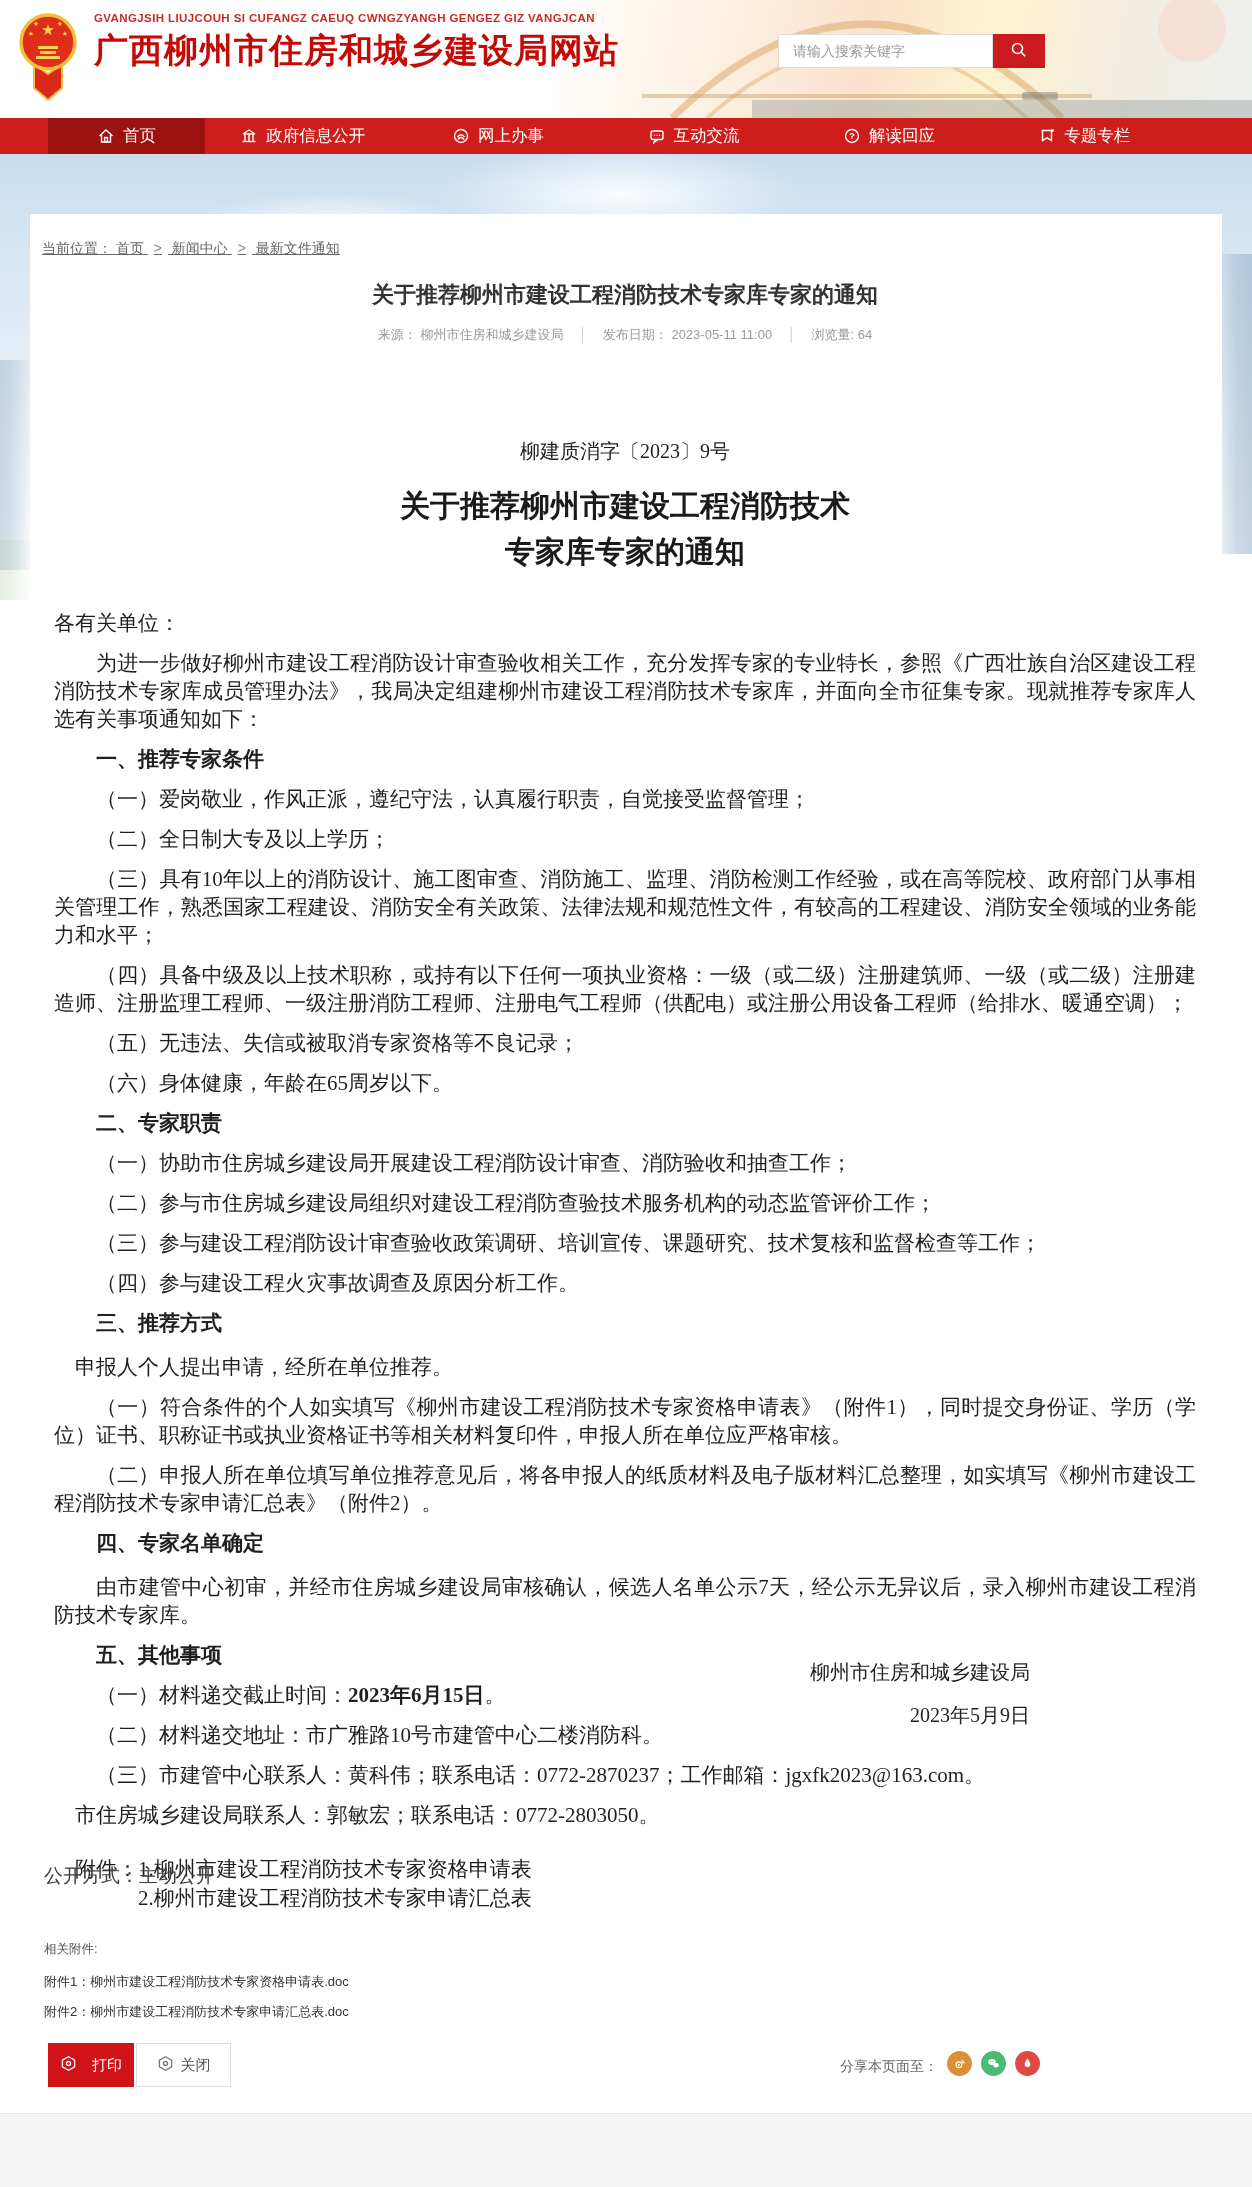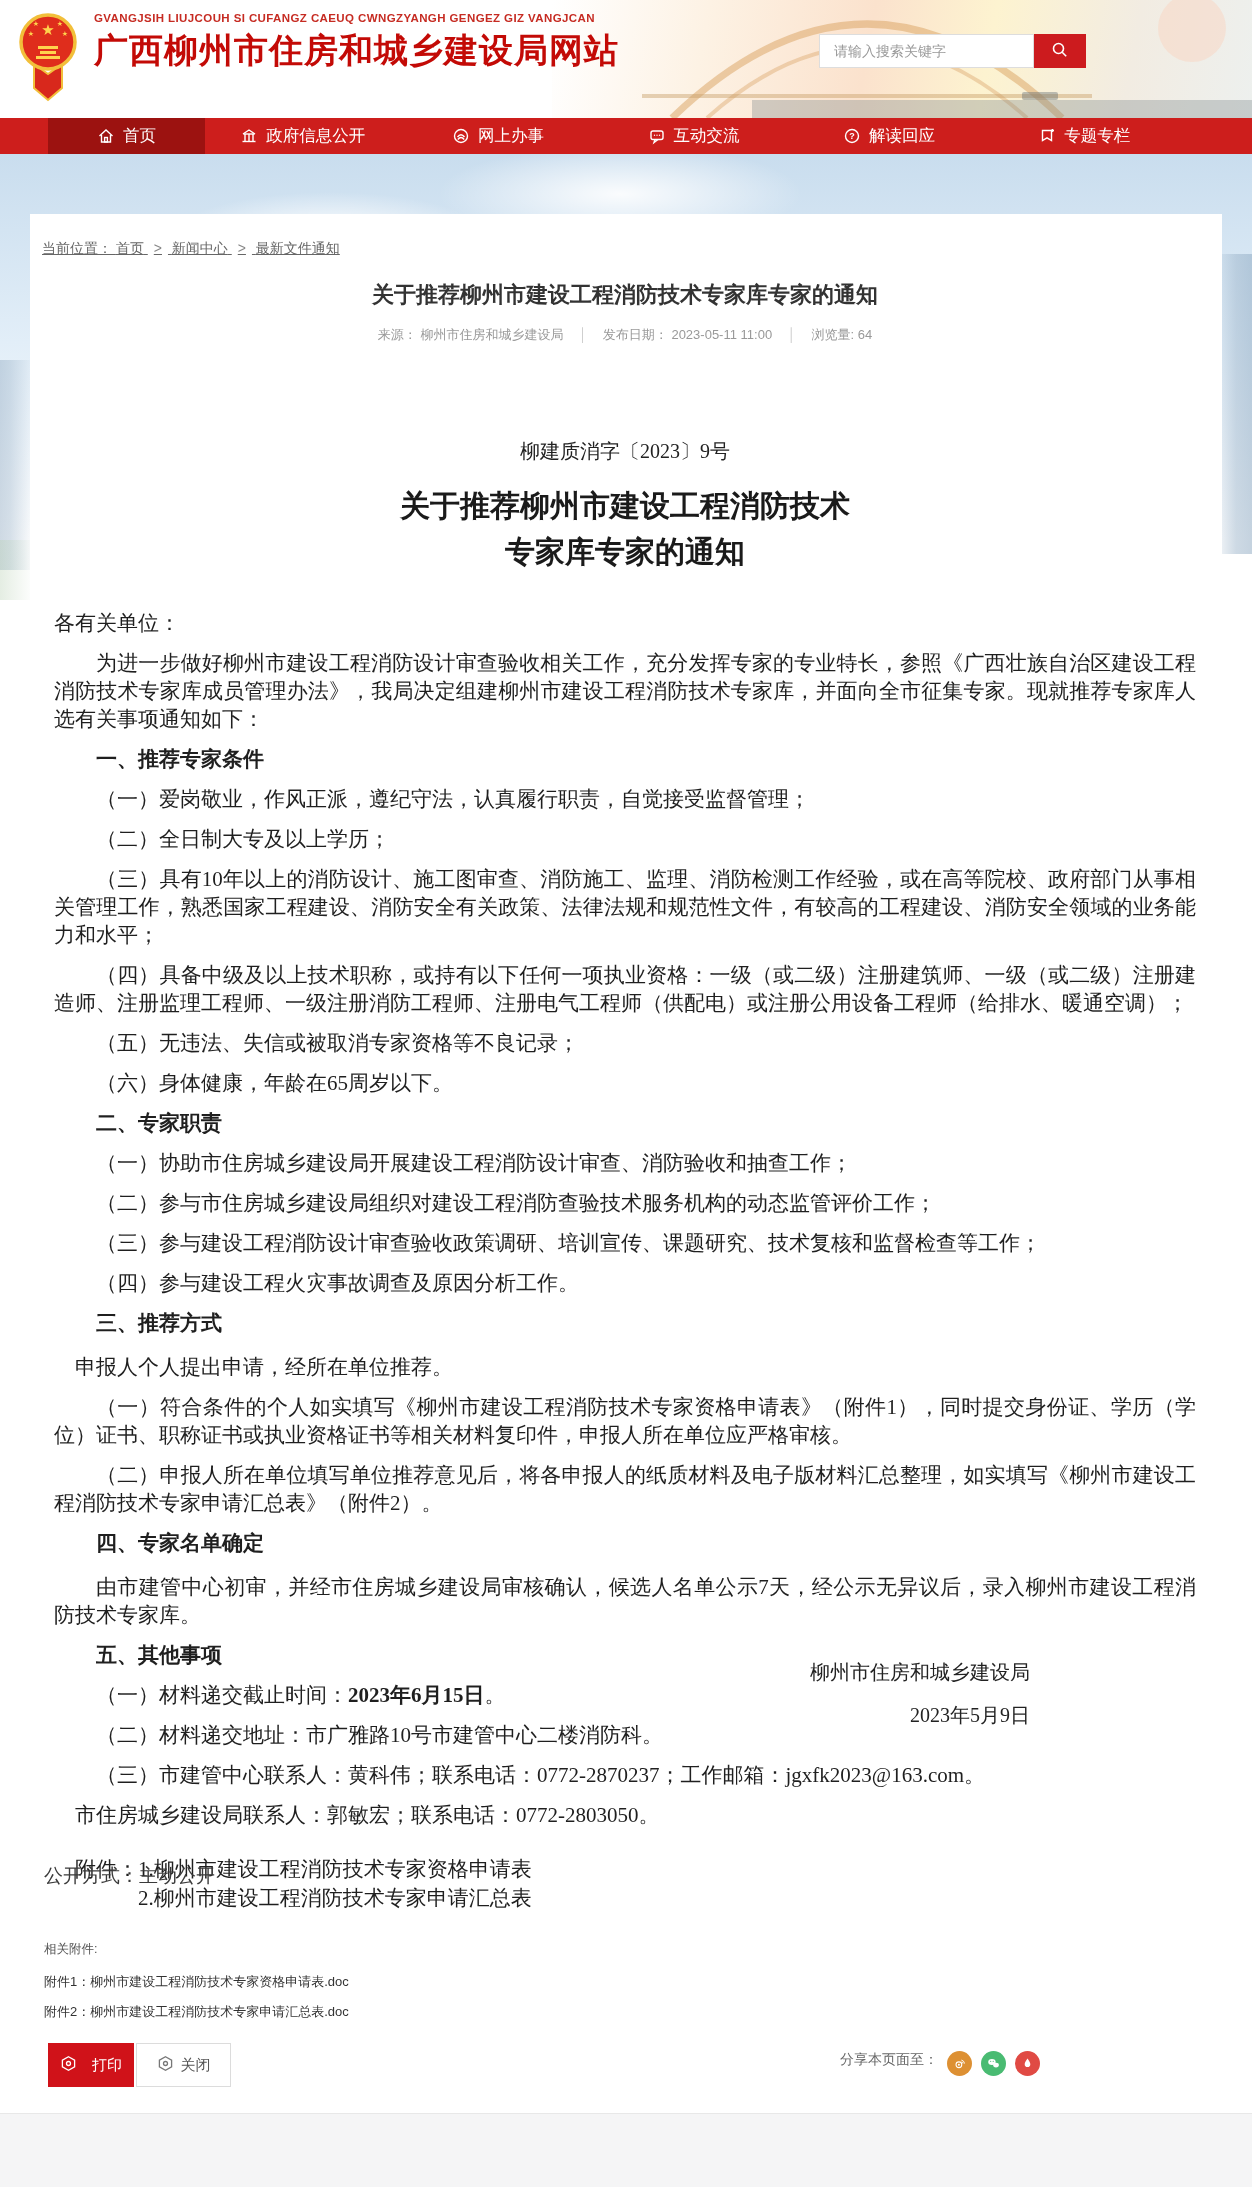--- a/index.html
+++ b/index.html
@@ -9,21 +9,21 @@
   
   .site-header{position:absolute;left:0;top:0;width:1252px;height:118px;background:#fff;z-index:3;}
   .header-art{position:absolute;right:0;top:0;width:700px;height:118px;overflow:hidden;
     background:linear-gradient(100deg,rgba(255,255,255,0) 0%,#fdf2e4 22%,#fbe2cd 45%,#fdf3d0 62%,#f2ece2 82%,#edf0ee 100%);}
   .header-art svg{position:absolute;left:0;top:0;}
   .emblem{position:absolute;left:18px;top:8px;width:60px;height:102px;}
   .brand{position:absolute;left:94px;top:12px;z-index:4;}
   .zhuang{font-size:11.5px;font-weight:bold;color:#c62b22;letter-spacing:.4px;}
   .site-title{margin-top:4px;font-size:34px;font-weight:bold;color:#c30a06;letter-spacing:1px;}
   .site-url{margin-top:6px;font-size:20px;font-weight:bold;color:#d8453c;letter-spacing:7px;}
-  .search{position:absolute;left:819px;top:34px;display:flex;z-index:5;}
+  .search{position:absolute;left:778px;top:34px;display:flex;z-index:5;}
   .search input{width:185px;height:32px;border:1px solid #ddd;padding:0 14px;font-size:14px;
     color:#333;outline:none;font-family:"Liberation Sans",sans-serif;background:#fff;}
   .search input::placeholder{color:#999;}
   .search button{width:52px;height:34px;border:none;background:#cc1b1e;cursor:pointer;
     display:flex;align-items:center;justify-content:center;}
 
   
   .main-nav{position:absolute;left:0;top:118px;width:1252px;height:36px;background:#cd1e1c;z-index:4;
     display:flex;align-items:stretch;padding:0;box-sizing:border-box;}
   .nav-pad-l{width:48px;} .nav-pad-r{width:70px;}
@@ -76,21 +76,21 @@
   .attach-links{position:absolute;left:14px;top:1753px;font-size:13px;color:#333;line-height:30px;}
   .attach-links a{display:block;color:#333;text-decoration:none;cursor:pointer;}
 
   .toolbar{position:absolute;left:14px;right:14px;top:1829px;height:44px;}
   .btn-print{position:absolute;left:4px;top:0;width:86px;height:44px;background:#d01219;border:none;
     color:#fff;font-size:15px;display:flex;align-items:center;justify-content:center;gap:15px;cursor:pointer;
     font-family:"Liberation Sans",sans-serif;}
   .btn-close{position:absolute;left:92px;top:0;width:95px;height:44px;background:#fff;border:1px solid #dcdcdc;
     color:#555;font-size:15px;display:flex;align-items:center;justify-content:center;gap:7px;cursor:pointer;
     box-sizing:border-box;font-family:"Liberation Sans",sans-serif;}
-  .share{position:absolute;right:168px;top:8px;display:flex;align-items:flex-start;gap:9px;}
+  .share{position:absolute;right:168px;top:8px;display:flex;align-items:flex-end;gap:9px;}
   .share-label{font-size:14px;color:#666;}
   .share-ico{width:25px;height:25px;border-radius:50%;display:flex;align-items:center;justify-content:center;cursor:pointer;}
   .ico-weibo{background:#dd9033;} .ico-wechat{background:#49bb72;} .ico-qzone{background:#e04a44;}
 
   
   .footer-strip{position:absolute;left:0;top:2113px;width:1252px;height:74px;background:#f5f5f6;
     border-top:1px solid #e8e8e8;z-index:1;}
   .footer-bar{position:absolute;left:0;top:2158px;width:1252px;height:29px;background:#3a454e;z-index:2;}
   .footer-links{position:absolute;left:560px;top:12px;font-size:13px;color:#e2e6e9;}
   .footer-links a{color:#e2e6e9;text-decoration:none;cursor:pointer;}

